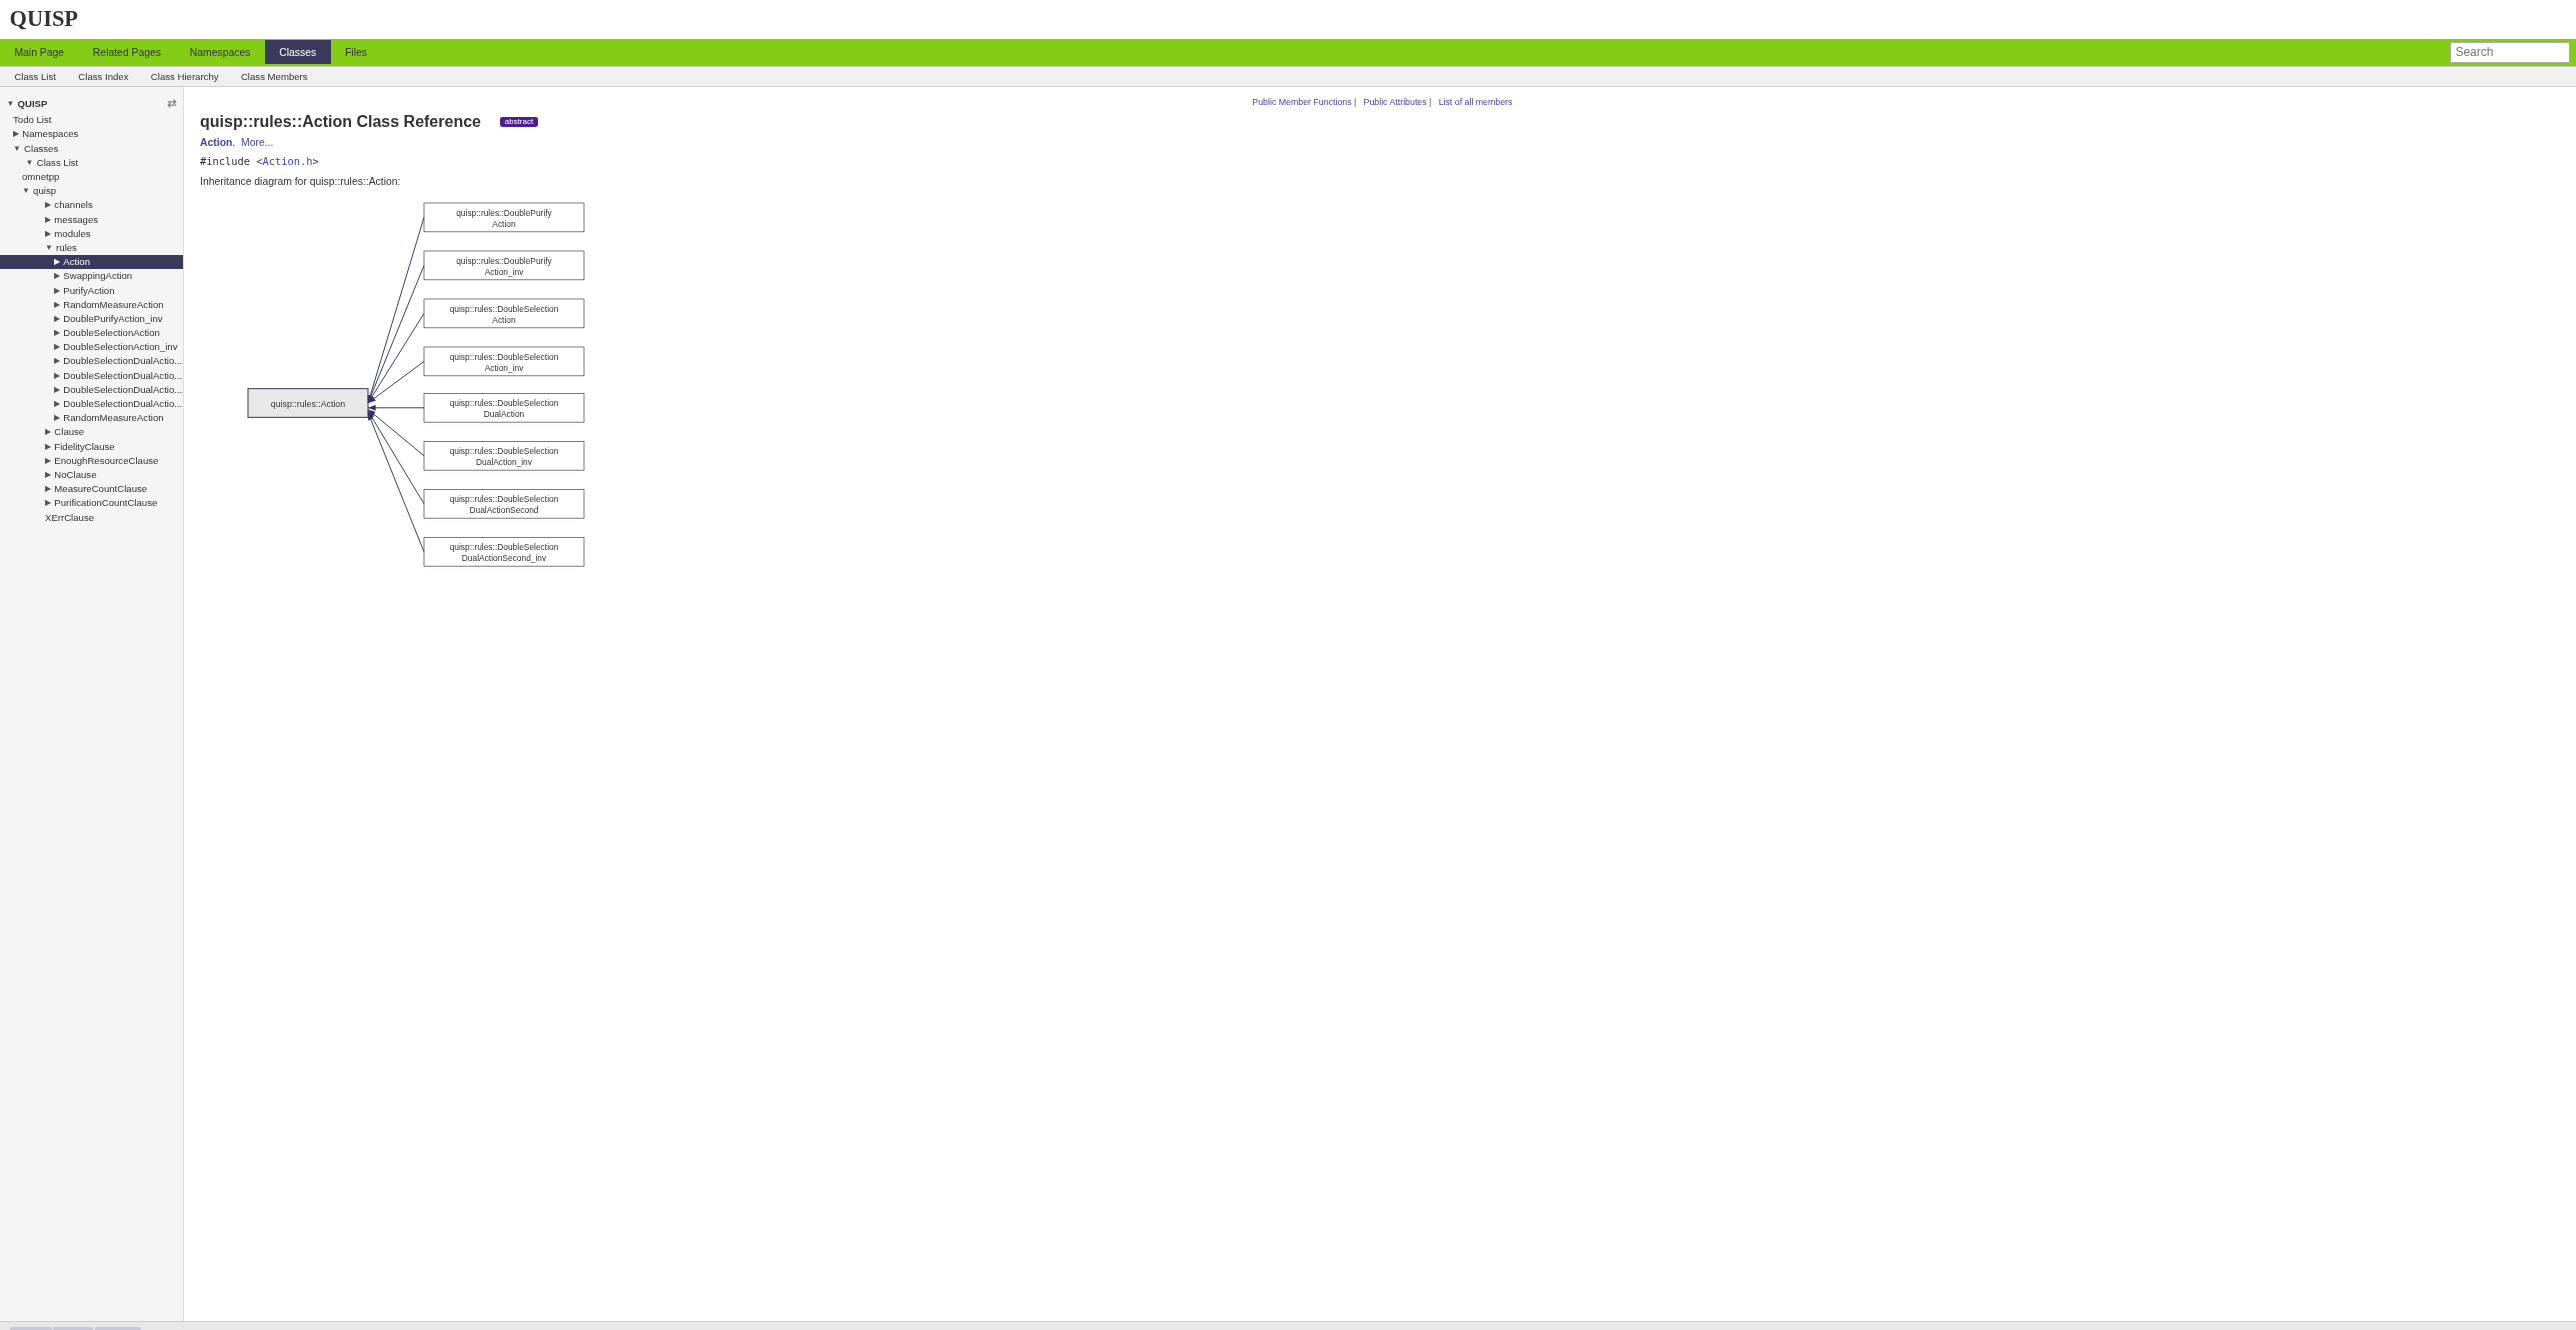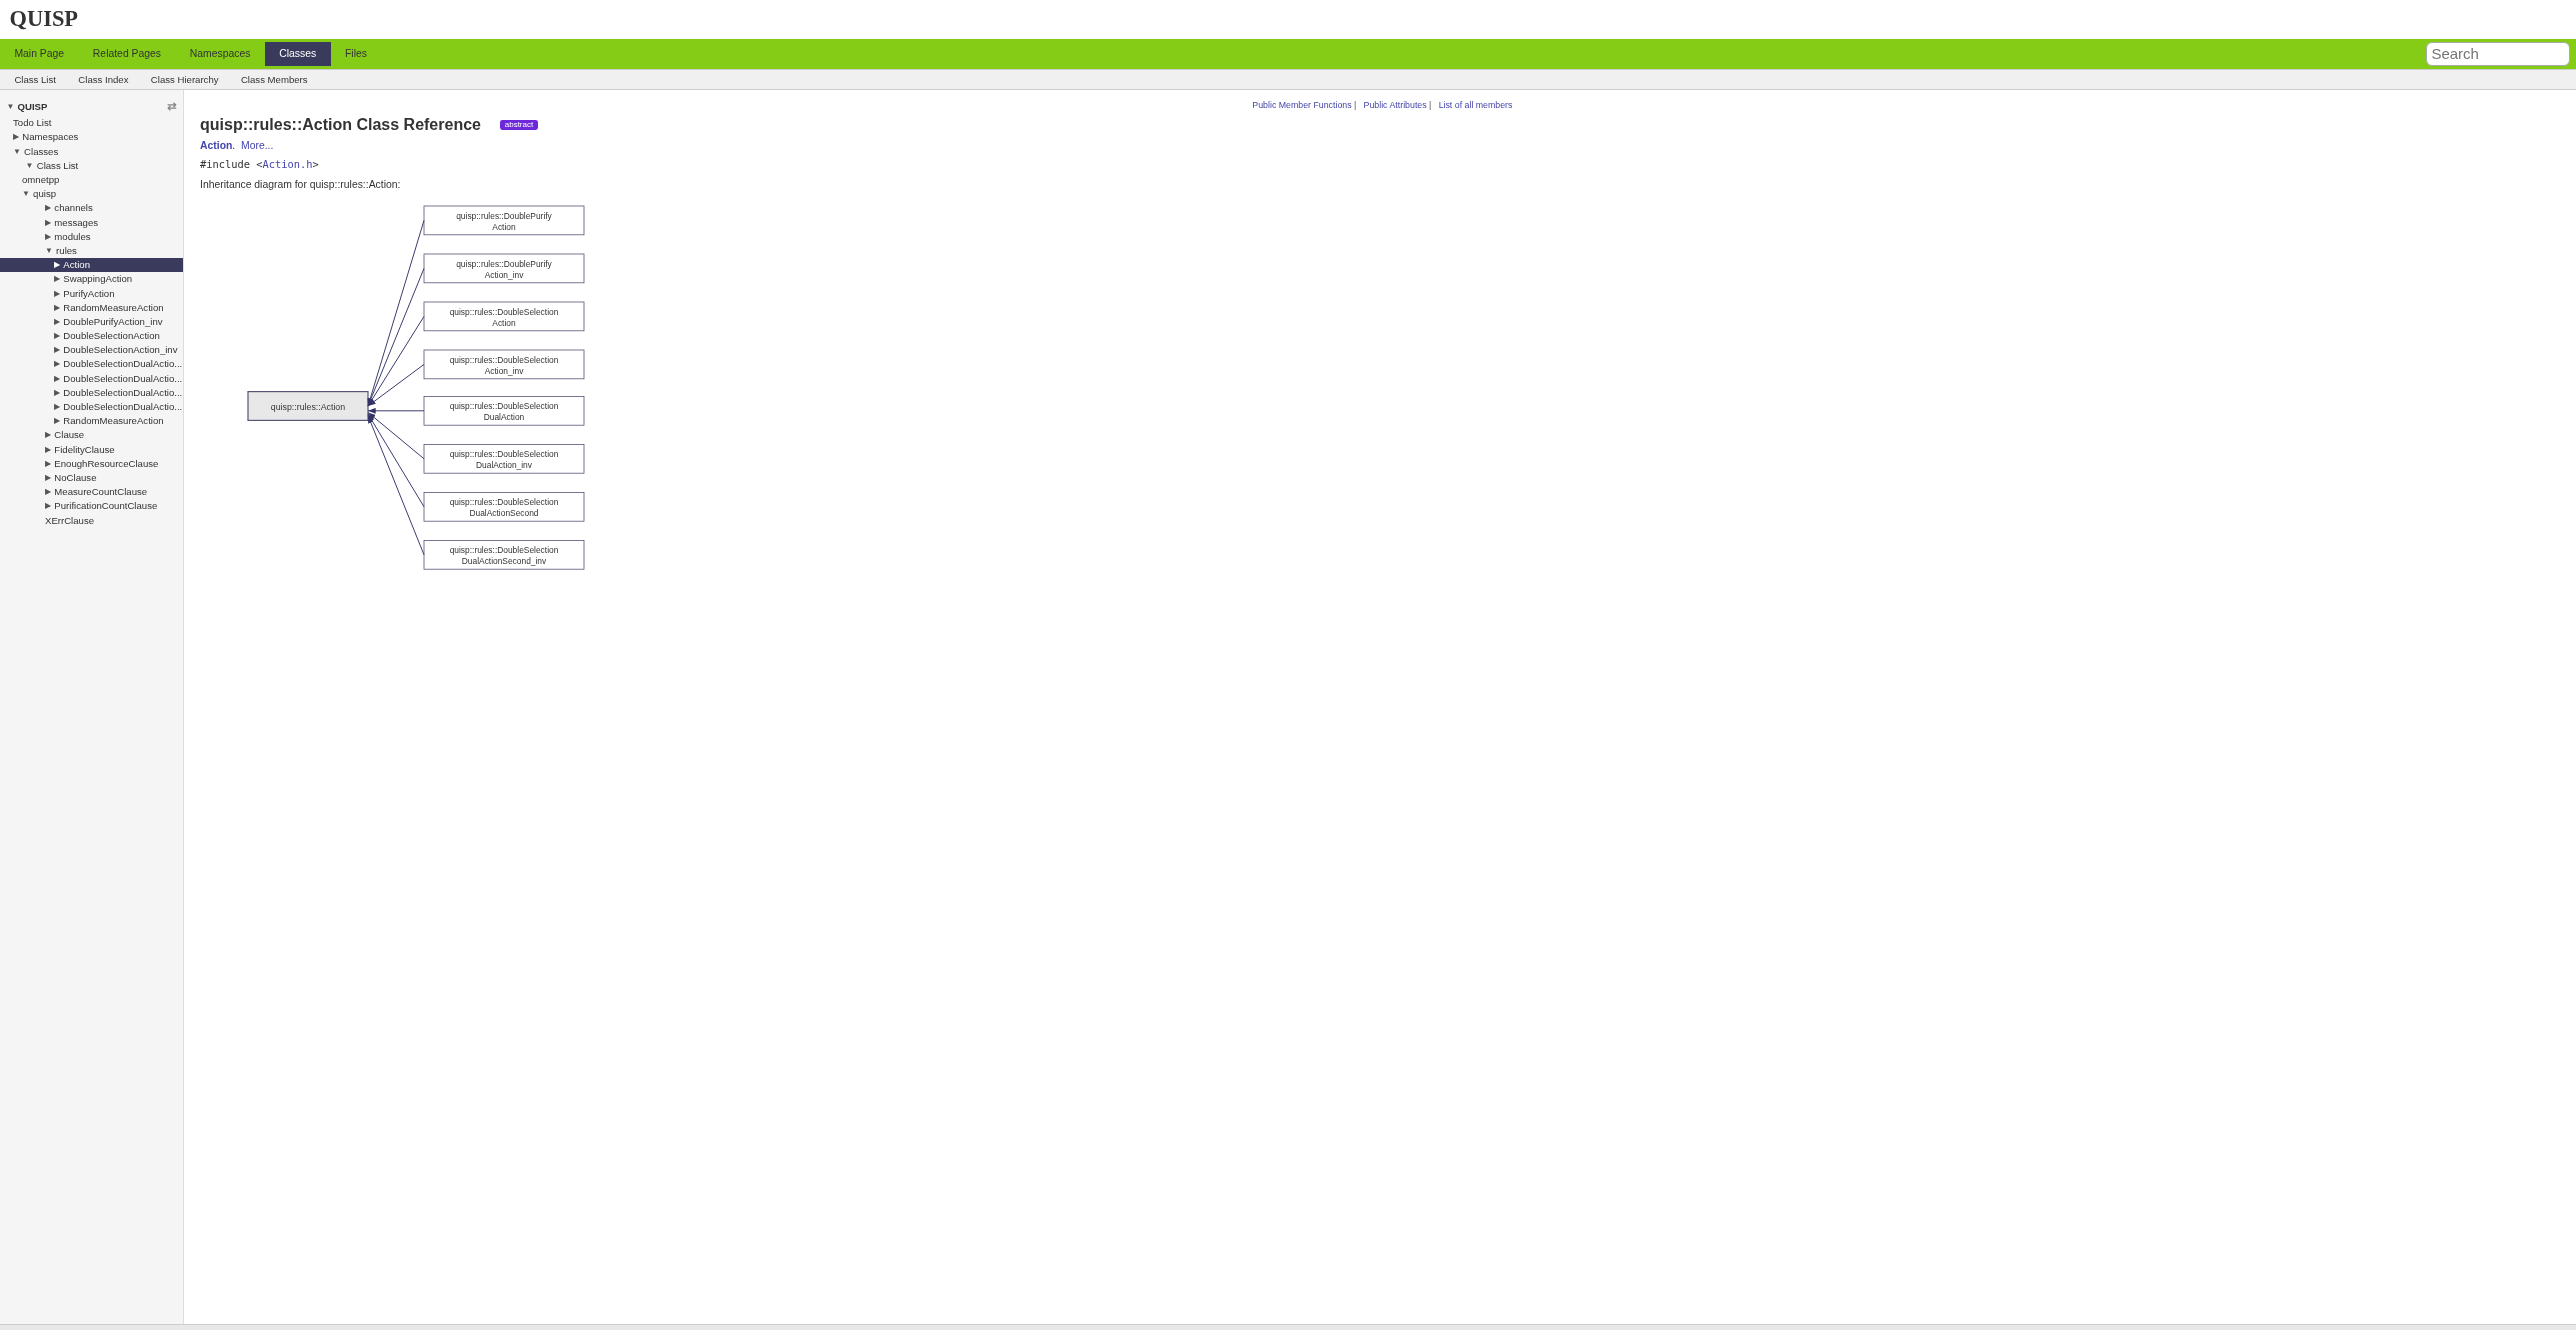--- a/index.html
+++ b/index.html
@@ -17,23 +17,23 @@
       font-size: 10.4px;
       color: #333;
       text-decoration: none;
       display: block;
     }
     #main-nav .nav-item.active { background: #3a3a5c; color: #fff; }
     #nav-search { margin-left: auto; padding: 3.2px 6.4px; display: flex; align-items: center; }
     #nav-search input {
       border: 0.8px solid #aaa;
       padding: 2.4px 4.8px;
-      font-size: 15px;
-      width: 144px;
-      border-radius: 6px;
+      font-size: 12px;
+      width: 120px;
+      border-radius: 0;
     }
 
     
     #sub-nav { background: #f0f0f0; border-bottom: 0.8px solid #ccc; display: flex; align-items: center; padding: 0 3.2px; }
     #sub-nav .sub-nav-item {
       padding: 4px 11.2px;
       cursor: pointer;
       font-size: 9.6px;
       color: #333;
     }
@@ -73,21 +73,21 @@
     
     #main-content { flex: 1; padding: 9.6px 16px; overflow-x: auto; }
 
     
     .top-links { text-align: center; font-size: 8.8px; color: #555; margin-bottom: 6.4px; }
     .top-links a { color: #4444aa; text-decoration: none; margin-left: 4.8px; }
 
     
     .page-title { font-size: 16px; font-weight: bold; color: #333; margin-bottom: 6.4px; display: flex; align-items: center; gap: 19px; }
     .badge-abstract {
-      background: #6d28d9;
+      background: #4c1d95;
       color: #fff;
       font-size: 8px;
       padding: 0.8px 4.8px;
       border-radius: 2.4px;
       font-weight: normal;
     }
 
     .action-link { color: #4444aa; font-weight: bold; text-decoration: none; }
     .more-link { color: #4444aa; text-decoration: none; }
     .include-line { font-family: monospace; font-size: 10.4px; margin: 6.4px 0 9.6px 0; color: #333; }

